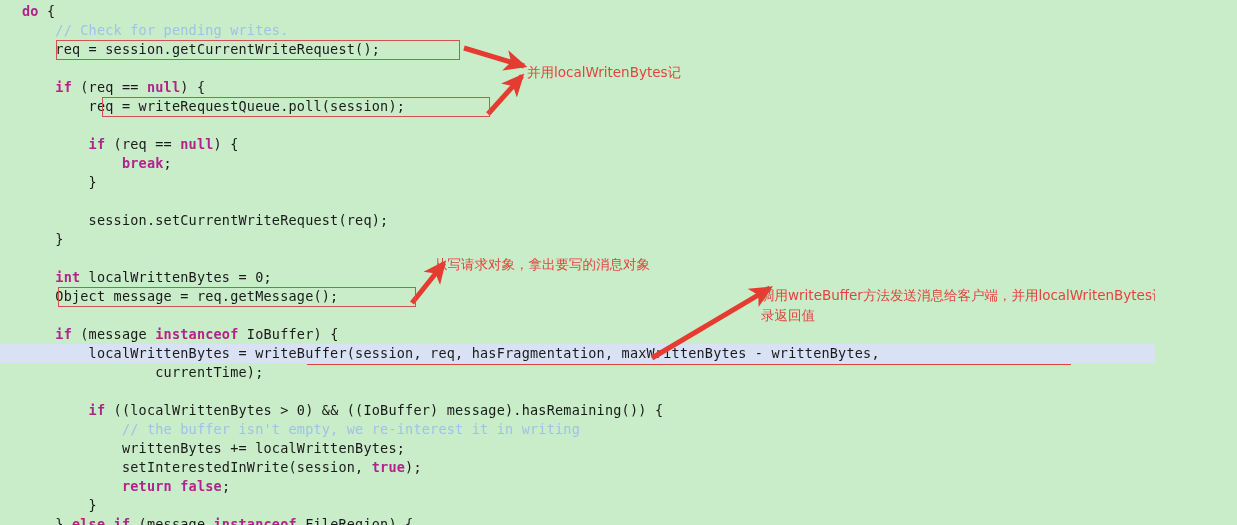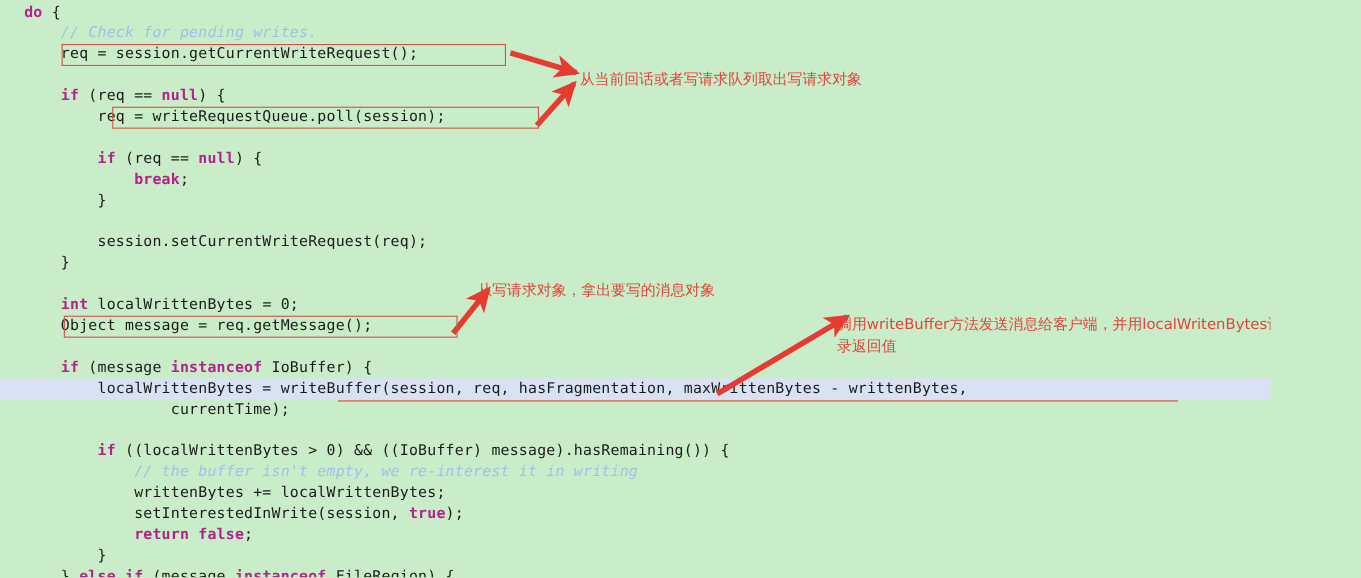--- a/index.html
+++ b/index.html
@@ -32,21 +32,21 @@
   .ln {
     position: relative;
     height: 19px;
     padding-left: 22px;
     white-space: pre;
   }
   .ln.hl {
     background: #d9e2f5;
   }
   .kw   { color: #b3228a; font-weight: bold; }
-  .cmt  { color: #9fc2e8; font-style: italic; }
+  .cmt  { color: #9fc2e8; }
   .plain{ color: #1a1a1a; }
 
   
   .redbox {
     position: absolute;
     border: 1.4px solid #d0544c;
     box-sizing: border-box;
     pointer-events: none;
   }
   
@@ -98,20 +98,20 @@
     </svg>
   </div>
 
   <div id="boxes">
       <div class="redbox" style="left: 56px; top: 40px; width: 404px; height: 20px;"></div>
       <div class="redbox" style="left: 102px; top: 97px; width: 388px; height: 20px;"></div>
       <div class="redbox" style="left: 58px; top: 287px; width: 358px; height: 20px;"></div>
       <div class="redline" style="left: 307px; top: 364px; width: 764px;"></div>
     </div>
 
-  <div class="note" style="left:527px; top:62px; width:330px;">从当前回话或者写请求队列取出写请求对象</div>
+  <div class="note" style="left:527px; top:62px; width:330px;">并用localWritenBytes记</div>
 
   <div class="note" style="left:434px; top:254px; width:300px;">从写请求对象，拿出要写的消息对象</div>
 
   <div class="note" style="left:761px; top:285px; width:455px;">调用writeBuffer方法发送消息给客户端，并用localWritenBytes记
 录返回值</div>
 
 </div>
 
 </body></html>

